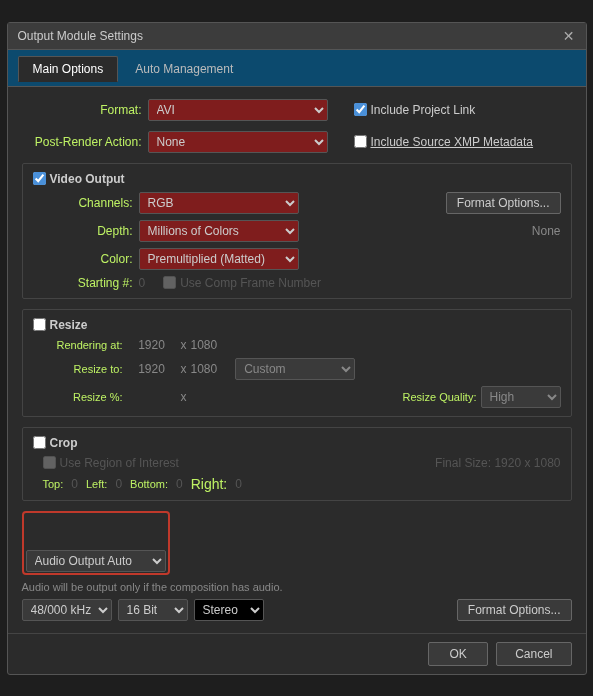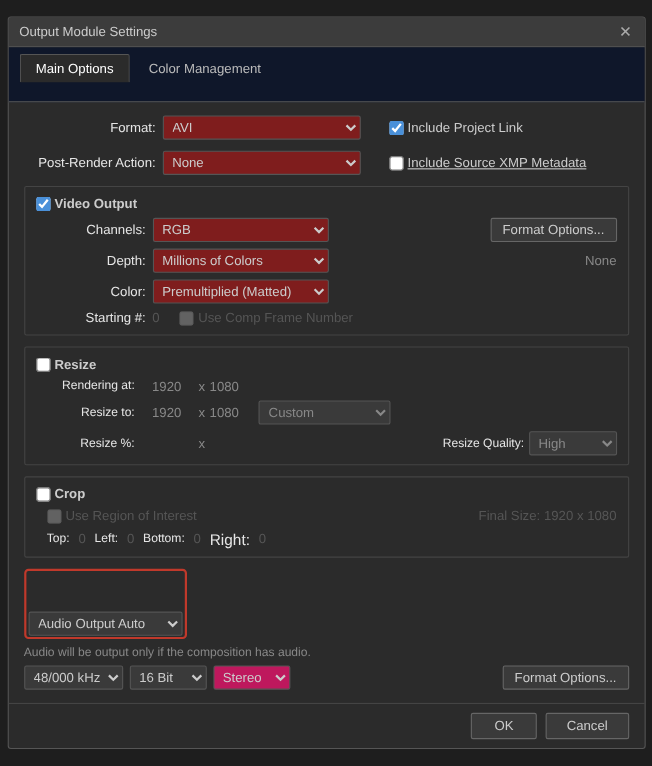--- a/index.html
+++ b/index.html
@@ -38,23 +38,23 @@
       width: 14px;
       height: 14px;
       cursor: pointer;
       color: #aaa;
       font-size: 14px;
       line-height: 14px;
       text-align: center;
     }
     .tabs {
       display: flex;
-      background: #0f172a;
+      background: #0c4a6e;
       border-bottom: 1px solid #555;
-      padding: 6px 10px 17px 10px;
+      padding: 6px 10px 4px 10px;
       gap: 2px;
     }
     .tab {
       padding: 5px 14px;
       cursor: pointer;
       color: #bbb;
       border: 1px solid transparent;
       border-radius: 2px 2px 0 0;
       font-size: 12px;
     }
@@ -69,21 +69,21 @@
       display: flex;
       flex-direction: column;
       gap: 10px;
     }
     .row {
       display: flex;
       align-items: center;
       gap: 6px;
     }
     .label {
-      color: #e5e5e5;
+      color: #bef264;
       text-align: right;
     }
     select, .select-box {
       background: #7f1d1d;
       border: 1px solid #555;
       color: #ccc;
       padding: 2px 4px;
       font-size: 12px;
       border-radius: 2px;
       height: 22px;
@@ -207,21 +207,21 @@
   <div class="title-bar">
     <span class="title-bar-text">Output Module Settings</span>
     <span class="close-btn">✕</span>
   </div>
 
   <div class="tabs">
     <div class="tab active">
       <span>Main Options</span>
     </div>
     <div class="tab">
-      <span>Color Management</span>
+      <span>Auto Management</span>
     </div>
   </div>
 
   <div class="content">
 
     <div class="row">
       <span class="label" style="width:120px; text-align:right;">Format:</span>
       <select class="select-wide">
         <option>AVI</option>
       </select>
@@ -360,21 +360,21 @@
         </div>
       </div>
       <div class="audio-note">Audio will be output only if the composition has audio.</div>
       <div class="bottom-row">
         <select style="width:90px; background:#3a3a3a; border:1px solid #555; color:#ccc; height:22px; font-size:12px;">
           <option>48/000 kHz</option>
         </select>
         <select style="width:70px; background:#3a3a3a; border:1px solid #555; color:#ccc; height:22px; font-size:12px;">
           <option>16 Bit</option>
         </select>
-        <select style="width:70px; background:#be185d; border:1px solid #555; color:#ccc; height:22px; font-size:12px;">
+        <select style="width:70px; background:#000000; border:1px solid #555; color:#ccc; height:22px; font-size:12px;">
           <option>Stereo</option>
         </select>
         <div style="flex:1;"></div>
         <button class="format-btn">Format Options...</button>
       </div>
     </div>
 
   </div>
 
   <div class="footer">

